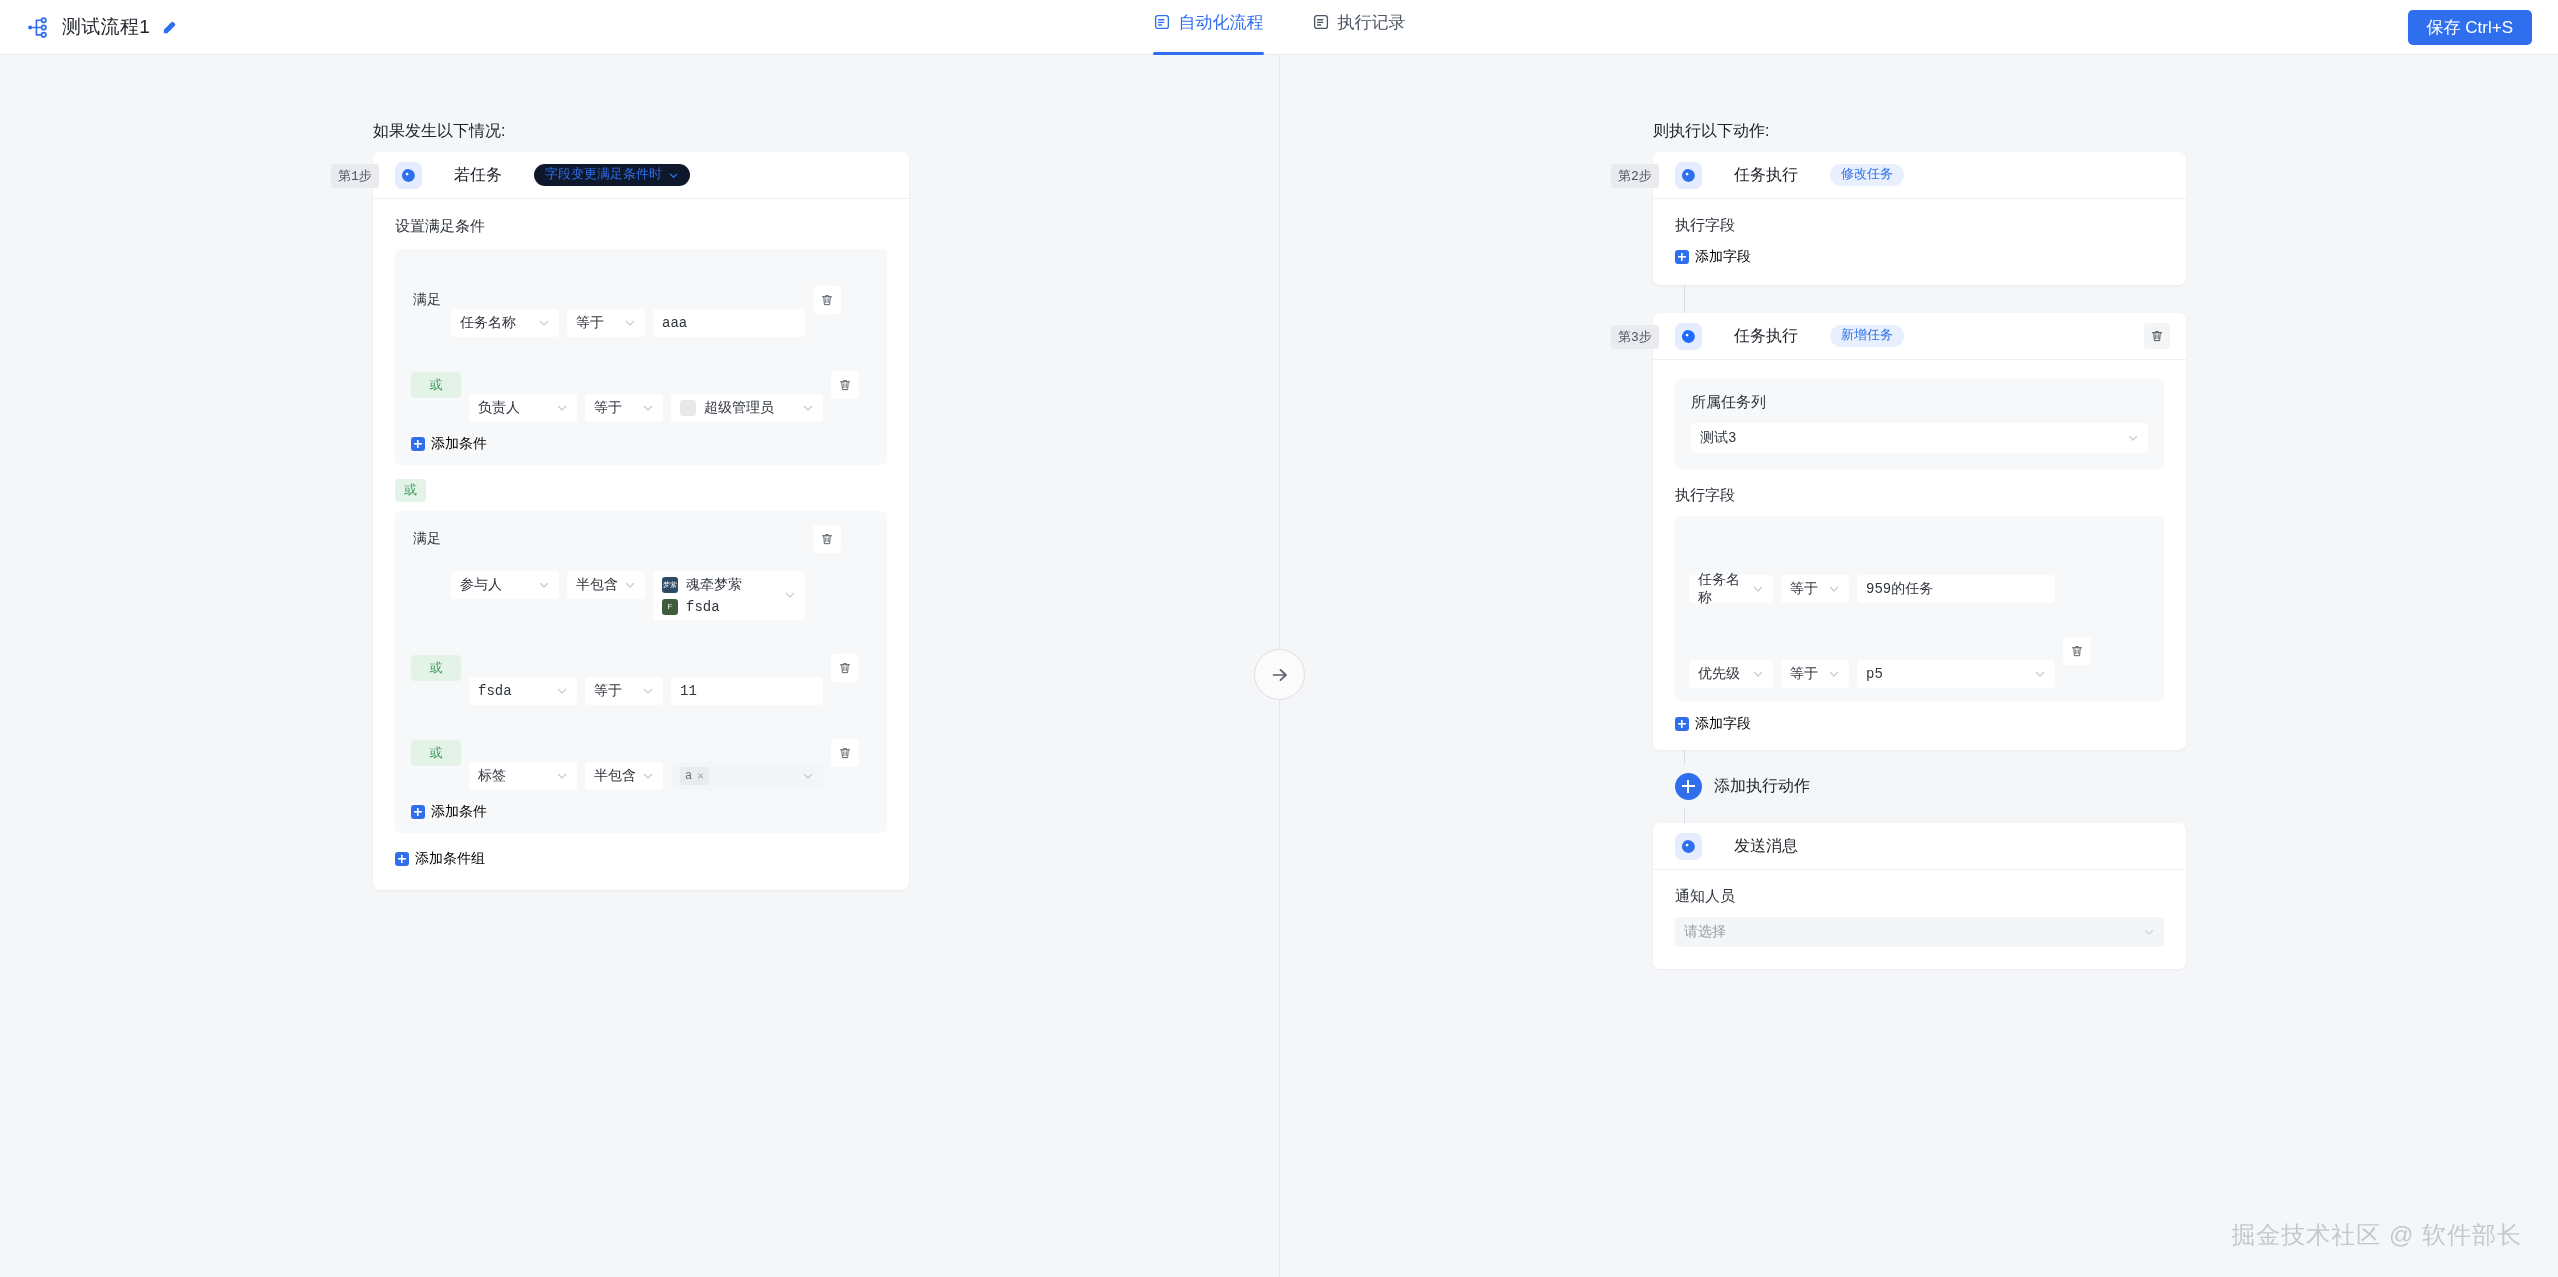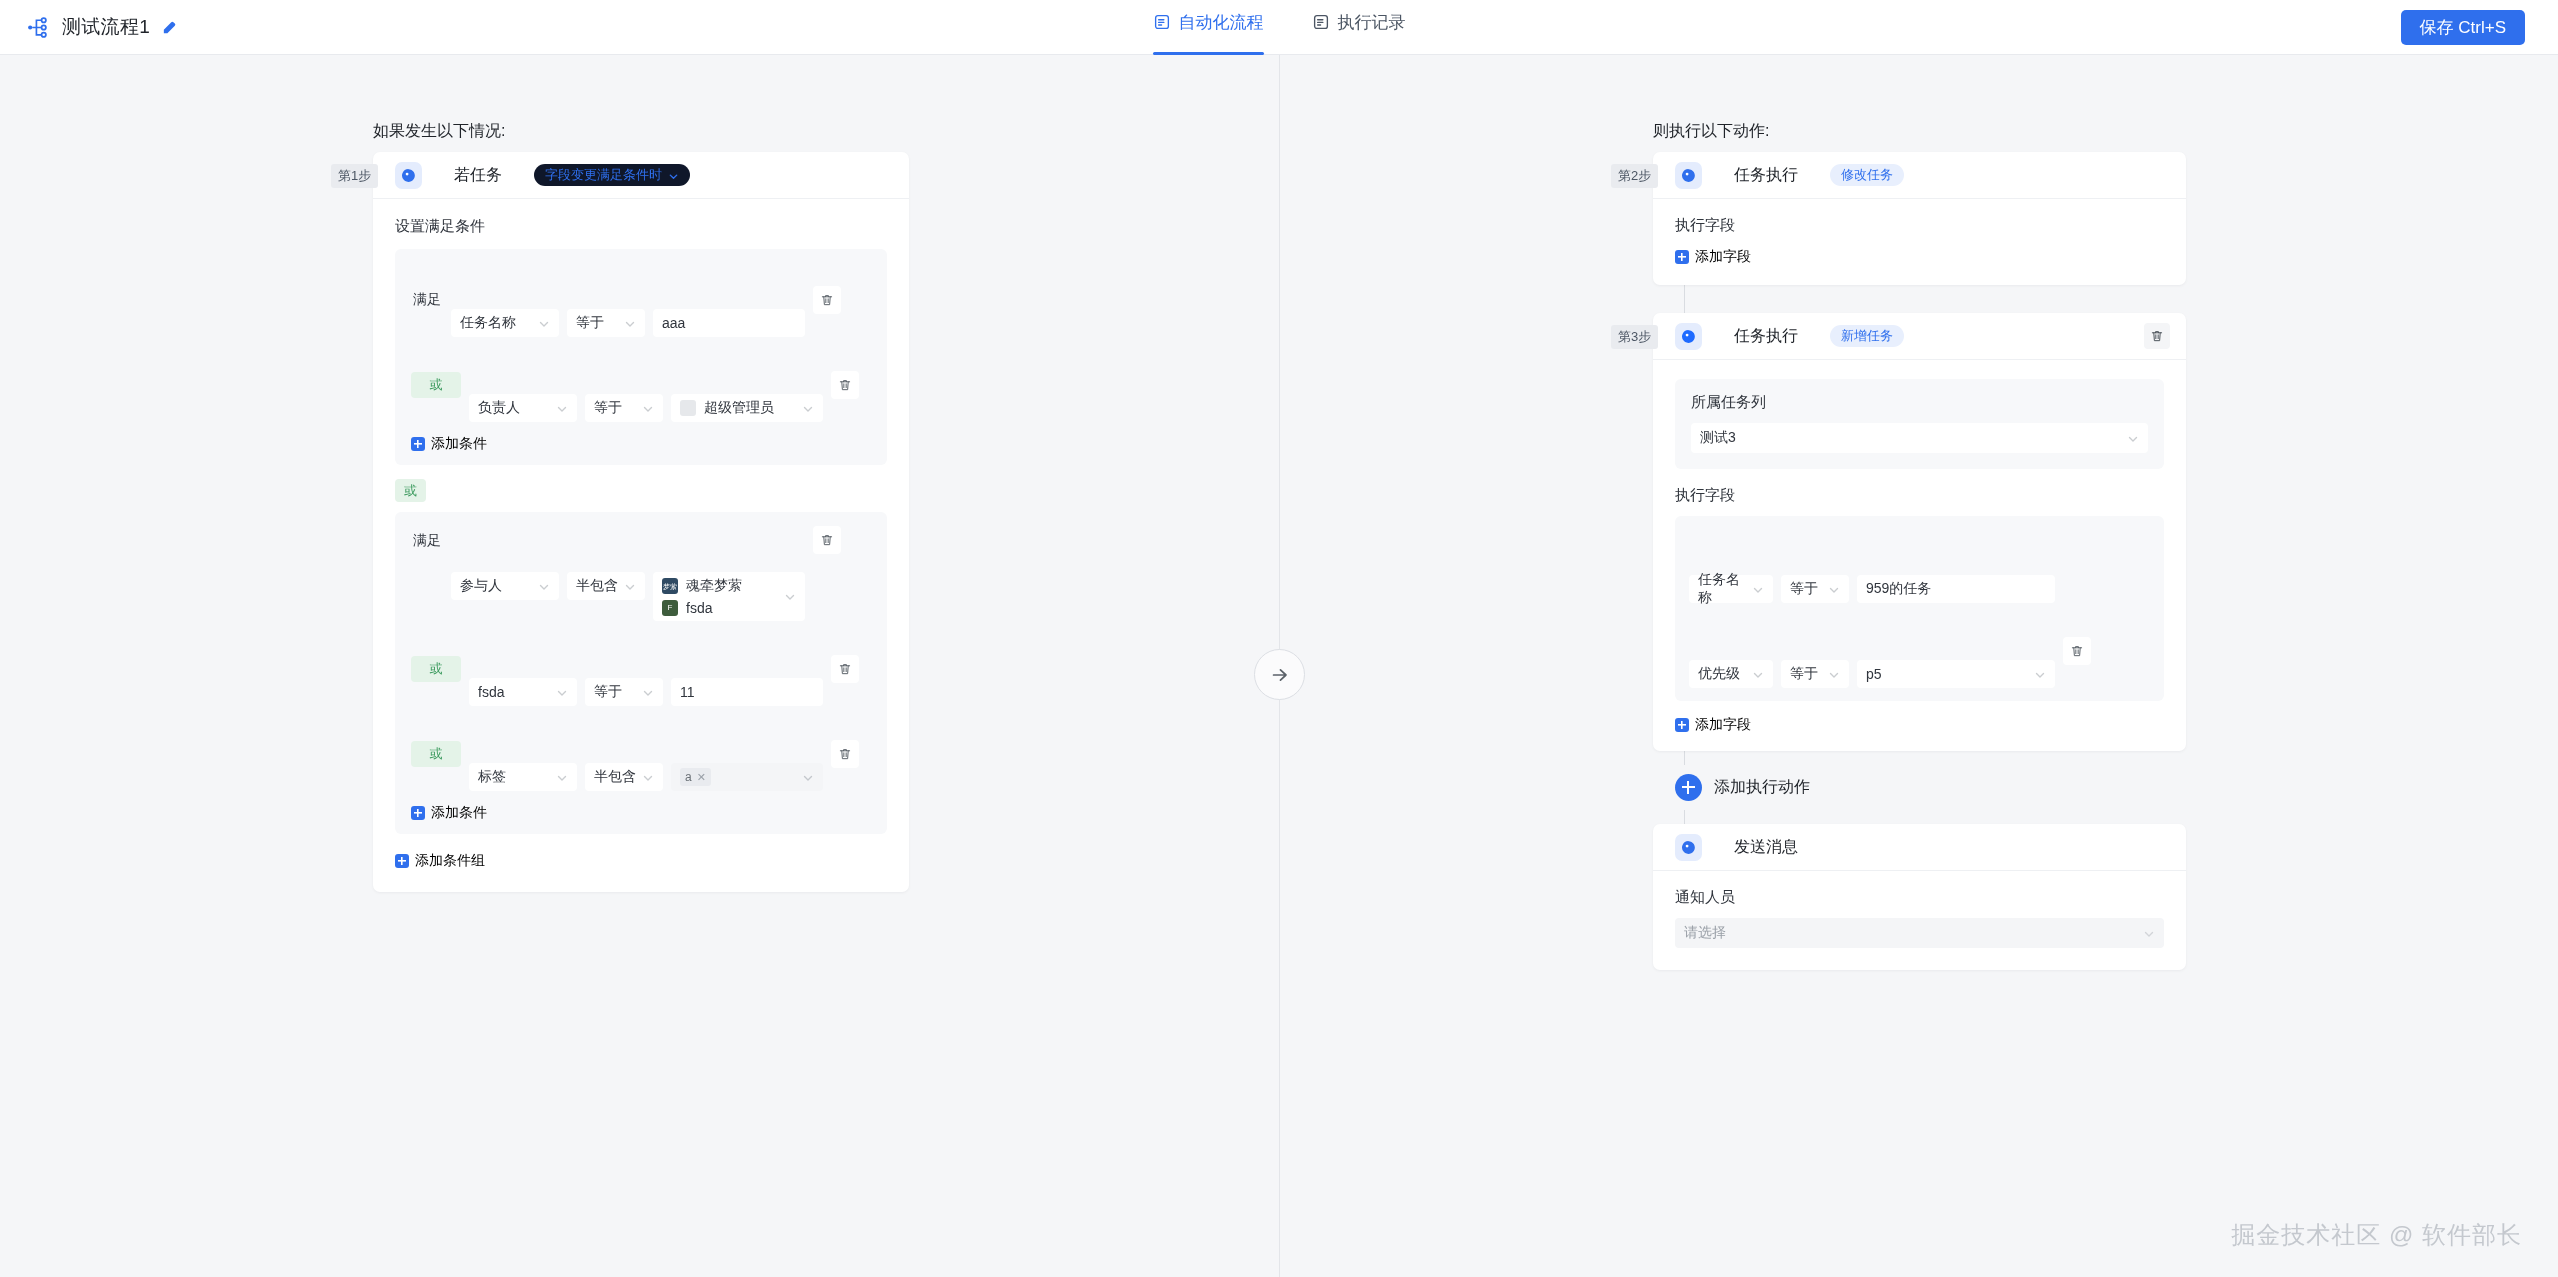--- a/index.html
+++ b/index.html
@@ -38,21 +38,21 @@
     justify-content:center; flex-direction:row; align-items:center;
     position:relative; cursor:pointer;
   }
   .tab .tab-ico { width:18px; height:18px; display:block; }
   .tab.active { color:#2f6fed; }
   .tab.active:after {
     content:""; position:absolute; bottom:0; left:0; right:0; height:3px;
     background:#2f6fed; border-radius:2px;
   }
 
-  .tb-right { position:absolute; right:33px; top:10px; }
+  .tb-right { position:absolute; right:26px; top:10px; }
   .save-btn {
     background:#2f6fed; color:#fff; border:none; border-radius:5px;
     font-size:17px; height:35px; padding:0 19px; cursor:pointer;
     font-family:inherit;
   }
 
   
   .canvas { position:absolute; top:55px; left:0; width:2558px; height:1222px; background:#f5f6f8; }
 
   
@@ -71,20 +71,21 @@
     font-size:16px; color:#1f2329; margin-bottom:10px;
   }
   .step-badge {
     position:absolute; left:-42px; top:12px;
     background:#e9ebef; color:#4b5563; font-size:13px;
     border-radius:3px; padding:3px 7px; white-space:nowrap;
   }
   .card {
     background:#ffffff; border-radius:7px; position:relative;
     box-shadow:0 1px 3px rgba(16,24,40,.05);
+    font-family:Liberation Mono, monospace;
   }
   .card-head {
     display:flex; align-items:center; gap:32px;
     padding:0 22px; height:47px;
     border-bottom:1px solid #eef0f3;
     position:relative;
   }
   .node-ico {
     width:27px; height:27px; border-radius:7px; background:#e4ecfd;
     display:flex; align-items:center; justify-content:center; flex:0 0 auto;

